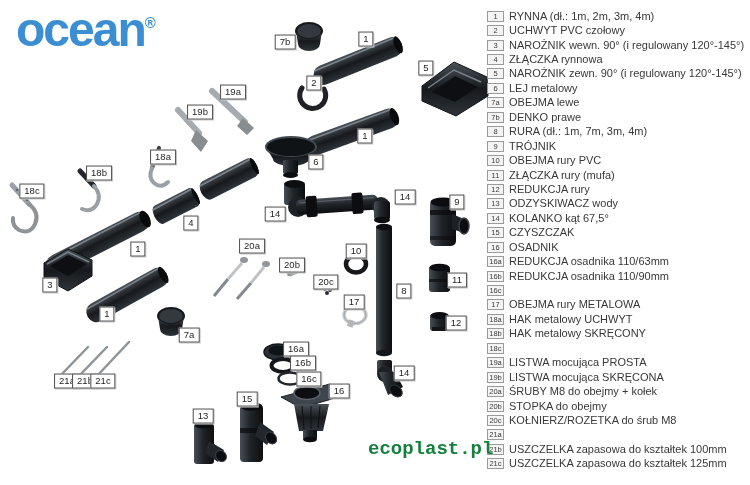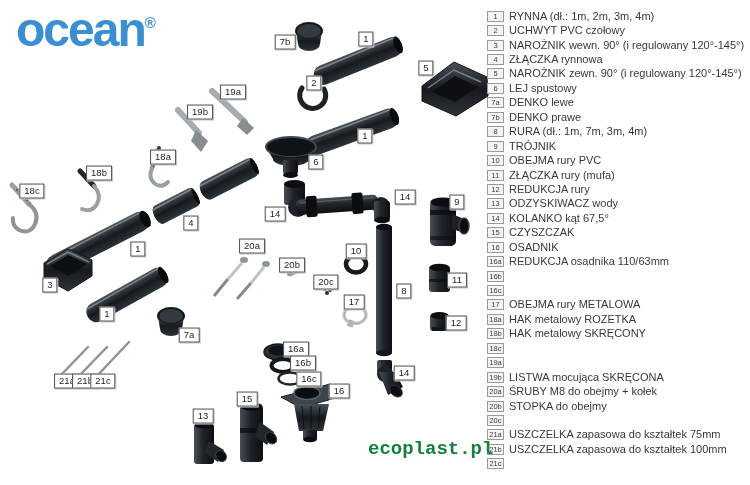--- a/index.html
+++ b/index.html
@@ -298,25 +298,25 @@
       <div class="lrow">
         <span class="lbadge">4</span>
         <span class="ltext">ZŁĄCZKA rynnowa</span>
       </div>
       <div class="lrow">
         <span class="lbadge">5</span>
         <span class="ltext">NAROŻNIK zewn. 90° (i regulowany 120°-145°)</span>
       </div>
       <div class="lrow">
         <span class="lbadge">6</span>
-        <span class="ltext">LEJ spustowy</span>
+        <span class="ltext">LEJ metalowy</span>
       </div>
       <div class="lrow">
         <span class="lbadge">7a</span>
-        <span class="ltext">DENKO lewe</span>
+        <span class="ltext">OBEJMA lewe</span>
       </div>
       <div class="lrow">
         <span class="lbadge">7b</span>
         <span class="ltext">DENKO prawe</span>
       </div>
       <div class="lrow">
         <span class="lbadge">8</span>
         <span class="ltext">RURA (dł.: 1m, 7m, 3m, 4m)</span>
       </div>
       <div class="lrow">
@@ -350,65 +350,68 @@
       <div class="lrow">
         <span class="lbadge">16</span>
         <span class="ltext">OSADNIK</span>
       </div>
       <div class="lrow">
         <span class="lbadge">16a</span>
         <span class="ltext">REDUKCJA osadnika 110/63mm</span>
       </div>
       <div class="lrow">
         <span class="lbadge">16b</span>
+        <span class="ltext">REDUKCJA osadnika 110/90mm</span>
       </div>
       <div class="lrow">
         <span class="lbadge">16c</span>
       </div>
       <div class="lrow">
         <span class="lbadge">17</span>
         <span class="ltext">OBEJMA rury METALOWA</span>
       </div>
       <div class="lrow">
         <span class="lbadge">18a</span>
-        <span class="ltext">HAK metalowy ROZETKA</span>
+        <span class="ltext">HAK metalowy UCHWYT</span>
       </div>
       <div class="lrow">
         <span class="lbadge">18b</span>
         <span class="ltext">HAK metalowy SKRĘCONY</span>
       </div>
       <div class="lrow">
         <span class="lbadge">18c</span>
       </div>
       <div class="lrow">
         <span class="lbadge">19a</span>
+        <span class="ltext">LISTWA mocująca PROSTA</span>
       </div>
       <div class="lrow">
         <span class="lbadge">19b</span>
         <span class="ltext">LISTWA mocująca SKRĘCONA</span>
       </div>
       <div class="lrow">
         <span class="lbadge">20a</span>
         <span class="ltext">ŚRUBY M8 do obejmy + kołek</span>
       </div>
       <div class="lrow">
         <span class="lbadge">20b</span>
         <span class="ltext">STOPKA do obejmy</span>
       </div>
       <div class="lrow">
         <span class="lbadge">20c</span>
+        <span class="ltext">KOŁNIERZ/ROZETKA do śrub M8</span>
       </div>
       <div class="lrow">
         <span class="lbadge">21a</span>
-        <span class="ltext">USZCZELKA zapasowa do kształtek 75mm</span>
       </div>
       <div class="lrow">
         <span class="lbadge">21b</span>
         <span class="ltext">USZCZELKA zapasowa do kształtek 100mm</span>
       </div>
       <div class="lrow">
         <span class="lbadge">21c</span>
+        <span class="ltext">USZCZELKA zapasowa do kształtek 125mm</span>
       </div>
     </div>
 
   <div class="site">ecoplast.pl</div>
 
 </div>
 
 </body></html>

